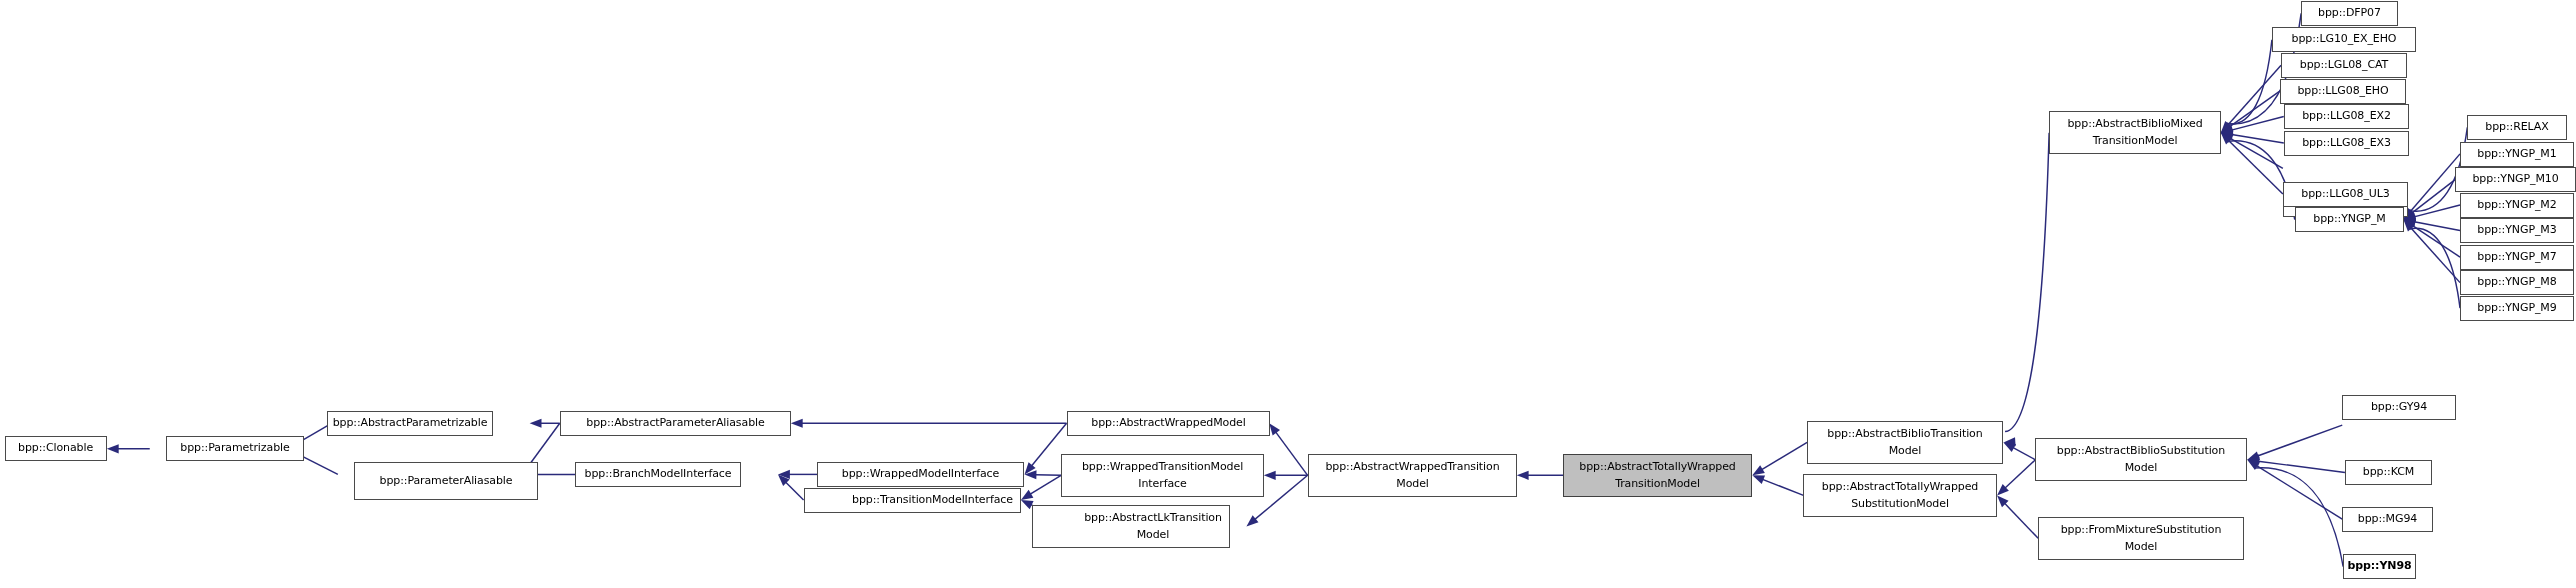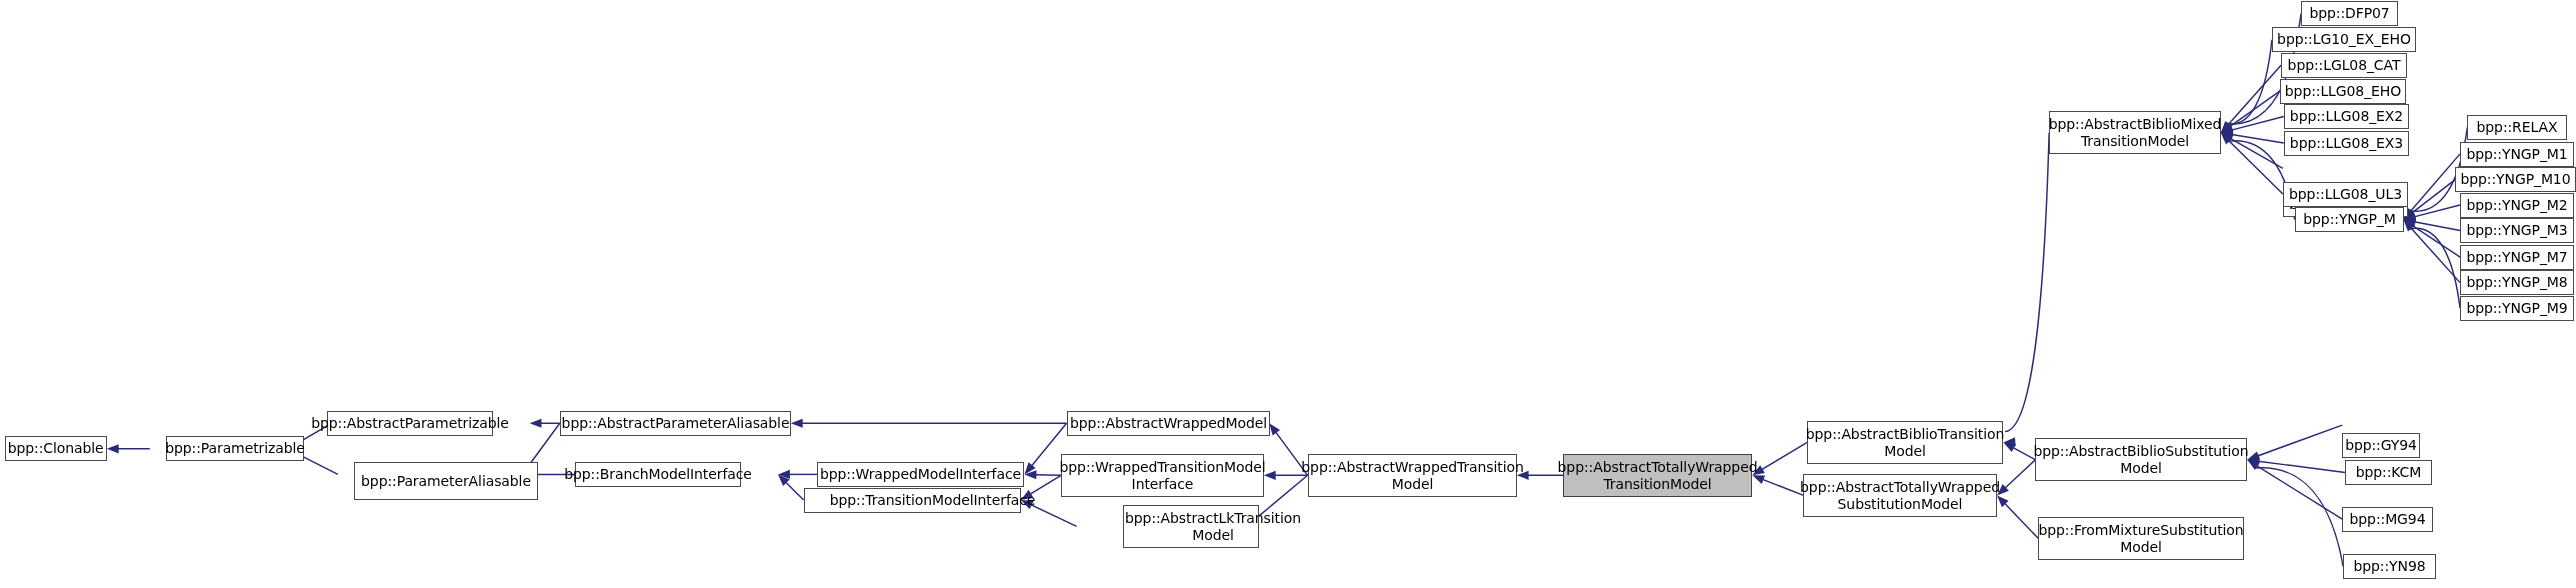--- a/index.html
+++ b/index.html
@@ -26,21 +26,21 @@
   .node {
     position: absolute;
     box-sizing: border-box;
     border: 0.9px solid #4a4a4a;
     background: #ffffff;
     color: #000000;
     display: flex;
     align-items: center;
     justify-content: center;
     text-align: center;
-    font-size: 14px;
+    font-size: 11px;
     line-height: 16.4px;
     letter-spacing: -0.1px;
     white-space: pre-line;
     z-index: 2;
   }
   .node.highlight {
     background: #bfbfbf;
     border-color: #404040;
   }
 </style>
@@ -143,21 +143,21 @@
       <div class="node" style="left: 150px; top: 436px; width: 138px; height: 25px; margin-left: 16px;">bpp::Parametrizable</div>
       <div class="node" style="left: 327px; top: 411px; width: 166px; height: 25px; text-align: right;">bpp::AbstractParametrizable</div>
       <div class="node" style="left: 338px; top: 462px; width: 184px; height: 38px; margin-left: 16px;">bpp::ParameterAliasable</div>
       <div class="node" style="left: 560px; top: 411px; width: 231px; height: 25px;">bpp::AbstractParameterAliasable</div>
       <div class="node" style="left: 575px; top: 462px; width: 166px; height: 25px;">bpp::BranchModelInterface</div>
       <div class="node" style="left: 804px; top: 488px; width: 217px; height: 25px; padding-left: 40px;">bpp::TransitionModelInterface</div>
       <div class="node" style="left: 817px; top: 462px; width: 207px; height: 25px;">bpp::WrappedModelInterface</div>
       <div class="node" style="left: 1067px; top: 411px; width: 203px; height: 25px;">bpp::AbstractWrappedModel</div>
       <div class="node" style="left: 1061px; top: 454px; width: 203px; height: 43px;">bpp::WrappedTransitionModel
 Interface</div>
-      <div class="node" style="left: 1123px; top: 505px; width: 136px; height: 43px; padding-left: 44px;">bpp::AbstractLkTransition
+      <div class="node" style="left: 1032px; top: 505px; width: 198px; height: 43px; padding-left: 44px;">bpp::AbstractLkTransition
 Model</div>
       <div class="node" style="left: 1308px; top: 454px; width: 209px; height: 43px;">bpp::AbstractWrappedTransition
 Model</div>
       <div class="node highlight" style="left: 1563px; top: 454px; width: 189px; height: 43px;">bpp::AbstractTotallyWrapped
 TransitionModel</div>
       <div class="node" style="left: 1807px; top: 421px; width: 196px; height: 43px;">bpp::AbstractBiblioTransition
 Model</div>
       <div class="node" style="left: 1803px; top: 474px; width: 194px; height: 43px;">bpp::AbstractTotallyWrapped
 SubstitutionModel</div>
       <div class="node" style="left: 2035px; top: 438px; width: 212px; height: 43px;">bpp::AbstractBiblioSubstitution
@@ -176,19 +176,19 @@
       <div class="node" style="left: 2283px; top: 182px; width: 125px; height: 25px;">bpp::LLG08_UL3</div>
       <div class="node" style="left: 2295px; top: 207px; width: 109px; height: 25px;">bpp::YNGP_M</div>
       <div class="node" style="left: 2467px; top: 115px; width: 100px; height: 25px;">bpp::RELAX</div>
       <div class="node" style="left: 2460px; top: 142px; width: 114px; height: 25px;">bpp::YNGP_M1</div>
       <div class="node" style="left: 2455px; top: 167px; width: 121px; height: 25px;">bpp::YNGP_M10</div>
       <div class="node" style="left: 2460px; top: 193px; width: 114px; height: 25px;">bpp::YNGP_M2</div>
       <div class="node" style="left: 2460px; top: 218px; width: 114px; height: 25px;">bpp::YNGP_M3</div>
       <div class="node" style="left: 2460px; top: 245px; width: 114px; height: 25px;">bpp::YNGP_M7</div>
       <div class="node" style="left: 2460px; top: 270px; width: 114px; height: 25px;">bpp::YNGP_M8</div>
       <div class="node" style="left: 2460px; top: 296px; width: 114px; height: 25px;">bpp::YNGP_M9</div>
-      <div class="node" style="left: 2342px; top: 433px; width: 78px; height: 25px; text-align: center;">bpp::GY94</div>
+      <div class="node" style="left: 2342px; top: 395px; width: 114px; height: 25px; text-align: center;">bpp::GY94</div>
       <div class="node" style="left: 2345px; top: 460px; width: 87px; height: 25px;">bpp::KCM</div>
       <div class="node" style="left: 2342px; top: 507px; width: 91px; height: 25px;">bpp::MG94</div>
-      <div class="node" style="left: 2343px; top: 554px; width: 93px; height: 25px;">bpp::YN98</div>
+      <div class="node" style="left: 2343px; top: 554px; width: 73px; height: 25px; font-weight: bold;">bpp::YN98</div>
     </div>
 </div>
 
 
 </body></html>

